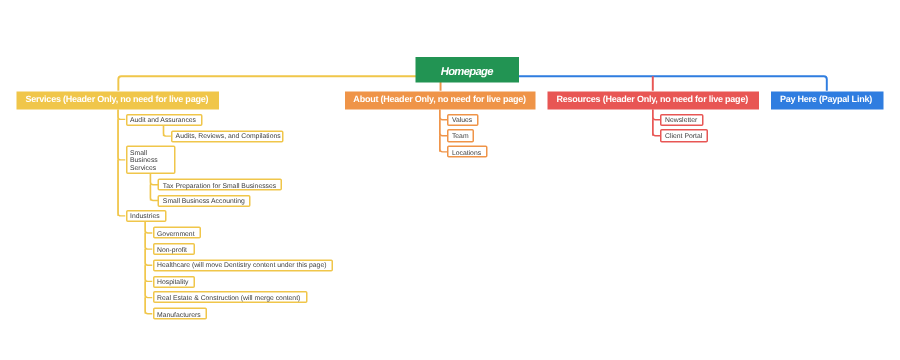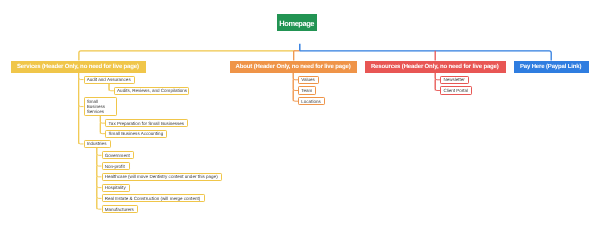--- a/index.html
+++ b/index.html
@@ -43,21 +43,21 @@
         <path d="M293.2,73 L293.2,78 Q293.2,79.8 295,79.8 L298.1,79.8" stroke="#ef9448" stroke-width="0.9" fill="none" stroke-linecap="butt"></path>
         <path d="M293.2,79.8 L293.2,88.7 Q293.2,90.5 295,90.5 L298.1,90.5" stroke="#ef9448" stroke-width="0.9" fill="none" stroke-linecap="butt"></path>
         <path d="M293.2,90.5 L293.2,99.4 Q293.2,101.2 295,101.2 L298.1,101.2" stroke="#ef9448" stroke-width="0.9" fill="none" stroke-linecap="butt"></path>
         <path d="M293.2,73 L293.2,101.2" stroke="#ef9448" stroke-width="0.9" fill="none" stroke-linecap="butt"></path>
         <path d="M435.2,73 L435.2,78 Q435.2,79.8 437,79.8 L440.2,79.8" stroke="#e85654" stroke-width="0.9" fill="none" stroke-linecap="butt"></path>
         <path d="M435.2,79.8 L435.2,88.7 Q435.2,90.5 437,90.5 L440.2,90.5" stroke="#e85654" stroke-width="0.9" fill="none" stroke-linecap="butt"></path>
         <path d="M435.2,73 L435.2,90.5" stroke="#e85654" stroke-width="0.9" fill="none" stroke-linecap="butt"></path>
       </g>
 </svg>
 
-<div class="node root-node" style="left:276.7px;top:14px;width:40px;height:17.4px;background:#229453;">Homepage</div>
+<div class="node root-node" style="left:276.7px;top:38px;width:69px;height:17.4px;background:#229453;font-style:italic;">Homepage</div>
 
 <div class="node lvl1" style="left:11.3px;top:60.5px;width:134.6px;height:12.5px;background:#f0c64a;">Services (Header Only, no need for live page)</div>
 <div class="node lvl1" style="left:229.9px;top:60.5px;width:127.1px;height:12.5px;background:#ef9448;">About (Header Only, no need for live page)</div>
 <div class="node lvl1" style="left:365.25px;top:60.5px;width:140.75px;height:12.5px;background:#e85654;">Resources (Header Only, no need for live page)</div>
 <div class="node lvl1" style="left:514.25px;top:60.5px;width:74.5px;height:12.5px;background:#2f7de0;">Pay Here (Paypal Link)</div>
 
 <div class="node leaf" style="left:83.5px;top:75.5px;width:51.3px;height:8.1px;border-color:#f0c64a;">Audit and Assurances</div>
 <div class="node leaf" style="left:113.9px;top:86.7px;width:75.5px;height:8.1px;border-color:#f0c64a;">Audits, Reviews, and Compilations</div>
 
 <div class="node leaf" style="left:83.5px;top:97.4px;width:33.2px;height:18.3px;border-color:#f0c64a;white-space:normal;line-height:4.75px;align-items:flex-start;padding-top:2px;">Small Business Services</div>

